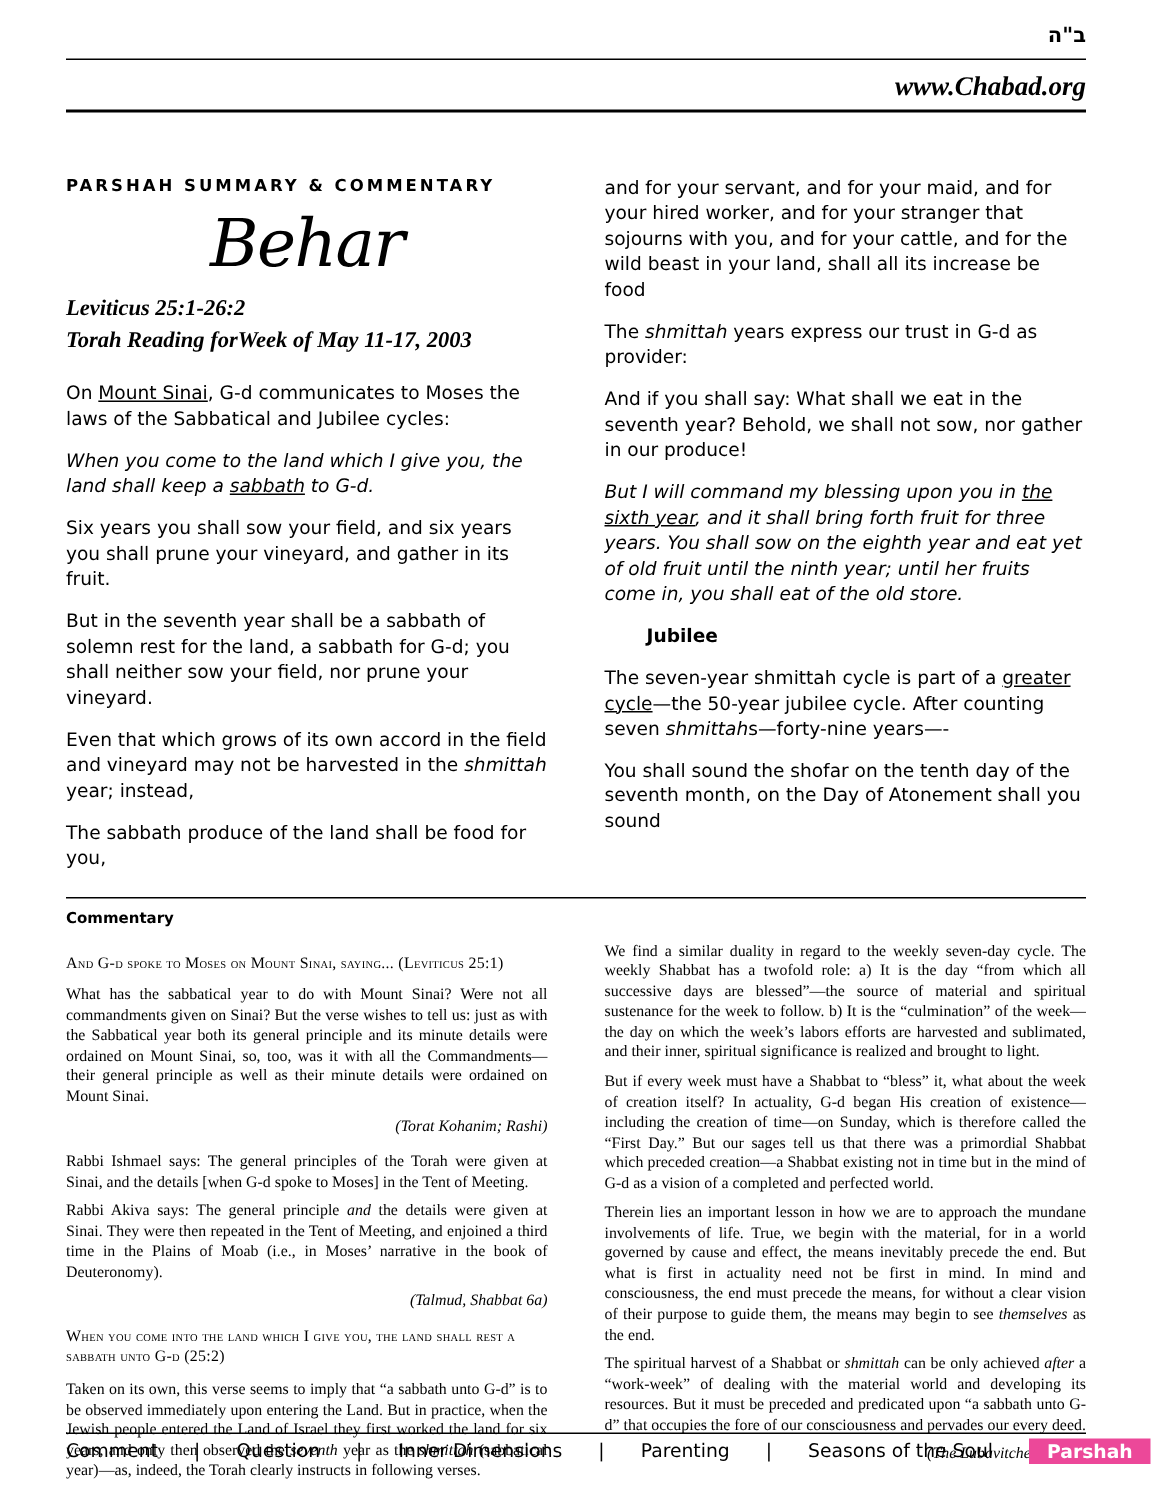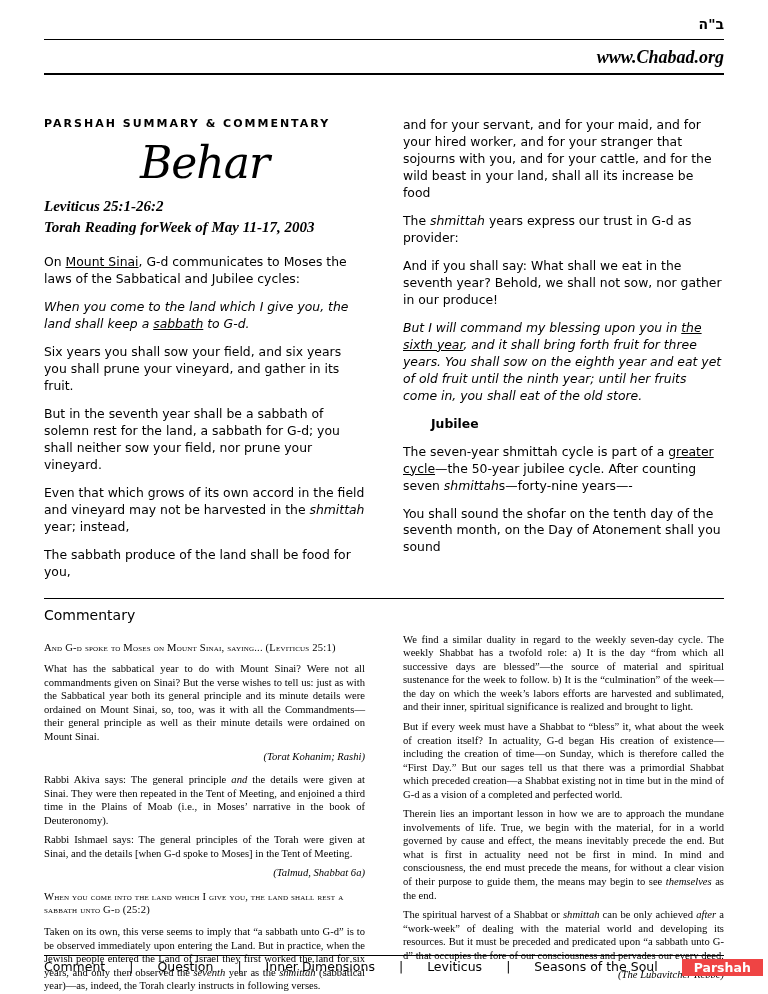--- a/index.html
+++ b/index.html
@@ -31,31 +31,31 @@
     font-family:"Liberation Serif","DejaVu Serif",serif;font-weight:bold;
     font-style:italic;font-size:15px;line-height:1.4;
   }
   
   .summary p{ font-size:12.4px;line-height:1.37;margin:0 0 11px 0; }
   .summary .st-quote{ font-style:italic; }
   .summary .st-subhead{ font-weight:bold;margin-left:28px;}
   .summary .first-gap{ margin-top:16px; }
   
   .commentary-rule{ border:none;border-top:1px solid #000;margin:6px 0 0 0; }
-  .commentary-title{ font-weight:normal;font-size:14px;margin:8px 0 10px 0; }
+  .commentary-title{ font-weight:bold;font-size:10px;margin:8px 0 10px 0; }
   .commentary{ font-family:"Liberation Serif","DejaVu Serif",serif; }
   .commentary p{ font-size:10.6px;line-height:1.28;margin:0 0 6px 0;text-align:justify; }
   .commentary .st-caps{ font-variant:small-caps;text-align:left;margin:8px 0 8px 0;letter-spacing:.2px; }
   .commentary .st-attrib{ text-align:right;font-style:italic;margin:3px 0 10px 0; }
   
   .footer{ position:absolute;left:44px;right:44px;bottom:18px; }
   .footer-rule{ border:none;border-top:1px solid #000;margin:0 0 3px 0; }
   .footer-nav{ display:flex;align-items:flex-start;font-size:12.5px;gap:24px;white-space:nowrap; }
   .fitem{ color:#000;cursor:pointer; }
-  .fitem.active{ background:#ef4444;color:#fff;font-weight:bold;padding:1px 12px; }
+  .fitem.active{ background:#ec4899;color:#fff;font-weight:bold;padding:1px 12px; }
   .sep{ color:#000; }
   .page-num{
     margin-left:auto;background:#000;color:#fff;font-weight:bold;
     font-size:12.5px;padding:1px 7px;
   }
 </style>
 </head>
 <body>
 
 <div class="page">
@@ -95,22 +95,22 @@
       </div>
   </div>
 
   <hr class="commentary-rule">
   <div class="commentary-title">Commentary</div>
   <div class="cols commentary">
     <div class="col">
         <p class="st-caps">And G-d spoke to Moses on Mount Sinai, saying... (Leviticus 25:1)</p>
         <p class="st-serif">What has the sabbatical year to do with Mount Sinai? Were not all commandments given on Sinai? But the verse wishes to tell us: just as with the Sabbatical year both its general principle and its minute details were ordained on Mount Sinai, so, too, was it with all the Commandments—their general principle as well as their minute details were ordained on Mount Sinai.</p>
         <p class="st-attrib">(Torat Kohanim; Rashi)</p>
+        <p class="st-serif">Rabbi Ishmael says: The general principles of the Torah were given at Sinai, and the details [when G-d spoke to Moses] in the Tent of Meeting.</p>
         <p class="st-serif">Rabbi Akiva says: The general principle <i>and</i> the details were given at Sinai. They were then repeated in the Tent of Meeting, and enjoined a third time in the Plains of Moab (i.e., in Moses’ narrative in the book of Deuteronomy).</p>
-        <p class="st-serif">Rabbi Ishmael says: The general principles of the Torah were given at Sinai, and the details [when G-d spoke to Moses] in the Tent of Meeting.</p>
         <p class="st-attrib">(Talmud, Shabbat 6a)</p>
         <p class="st-caps">When you come into the land which I give you, the land shall rest a sabbath unto G-d (25:2)</p>
         <p class="st-serif">Taken on its own, this verse seems to imply that “a sabbath unto G-d” is to be observed immediately upon entering the Land. But in practice, when the Jewish people entered the Land of Israel they first worked the land for six years, and only then observed the <i>seventh</i> year as the <i>shmittah</i> (sabbatical year)—as, indeed, the Torah clearly instructs in following verses.</p>
         <p class="st-serif">The Torah is telling us that a <i>shmittah</i> is to both precede and follow our six</p>
       </div>
     <div class="col">
         <p class="st-serif">We find a similar duality in regard to the weekly seven-day cycle. The weekly Shabbat has a twofold role: a) It is the day “from which all successive days are blessed”—the source of material and spiritual sustenance for the week to follow. b) It is the “culmination” of the week—the day on which the week’s labors efforts are harvested and sublimated, and their inner, spiritual significance is realized and brought to light.</p>
         <p class="st-serif">But if every week must have a Shabbat to “bless” it, what about the week of creation itself? In actuality, G-d began His creation of existence—including the creation of time—on Sunday, which is therefore called the “First Day.” But our sages tell us that there was a primordial Shabbat which preceded creation—a Shabbat existing not in time but in the mind of G-d as a vision of a completed and perfected world.</p>
         <p class="st-serif">Therein lies an important lesson in how we are to approach the mundane involvements of life. True, we begin with the material, for in a world governed by cause and effect, the means inevitably precede the end. But what is first in actuality need not be first in mind. In mind and consciousness, the end must precede the means, for without a clear vision of their purpose to guide them, the means may begin to see <i>themselves</i> as the end.</p>
         <p class="st-serif">The spiritual harvest of a Shabbat or <i>shmittah</i> can be only achieved <i>after</i> a “work-week” of dealing with the material world and developing its resources. But it must be preceded and predicated upon “a sabbath unto G-d” that occupies the fore of our consciousness and pervades our every deed.</p>
@@ -121,21 +121,21 @@
   <div class="footer">
     <hr class="footer-rule">
     <div class="footer-nav">
 
     <span class="fitem">Comment</span>
         <span class="sep">|</span>
         <span class="fitem">Question</span>
         <span class="sep">|</span>
         <span class="fitem">Inner Dimensions</span>
         <span class="sep">|</span>
-        <span class="fitem">Leviticus</span>
+        <span class="fitem">Parenting</span>
         <span class="sep">|</span>
         <span class="fitem">Seasons of the Soul</span>
         <span class="fitem active">Parshah</span>
         <span class="fitem">Moses at Glance</span>
         <span class="page-num">9</span>
       </div>
   </div>
 
 </div>
 

